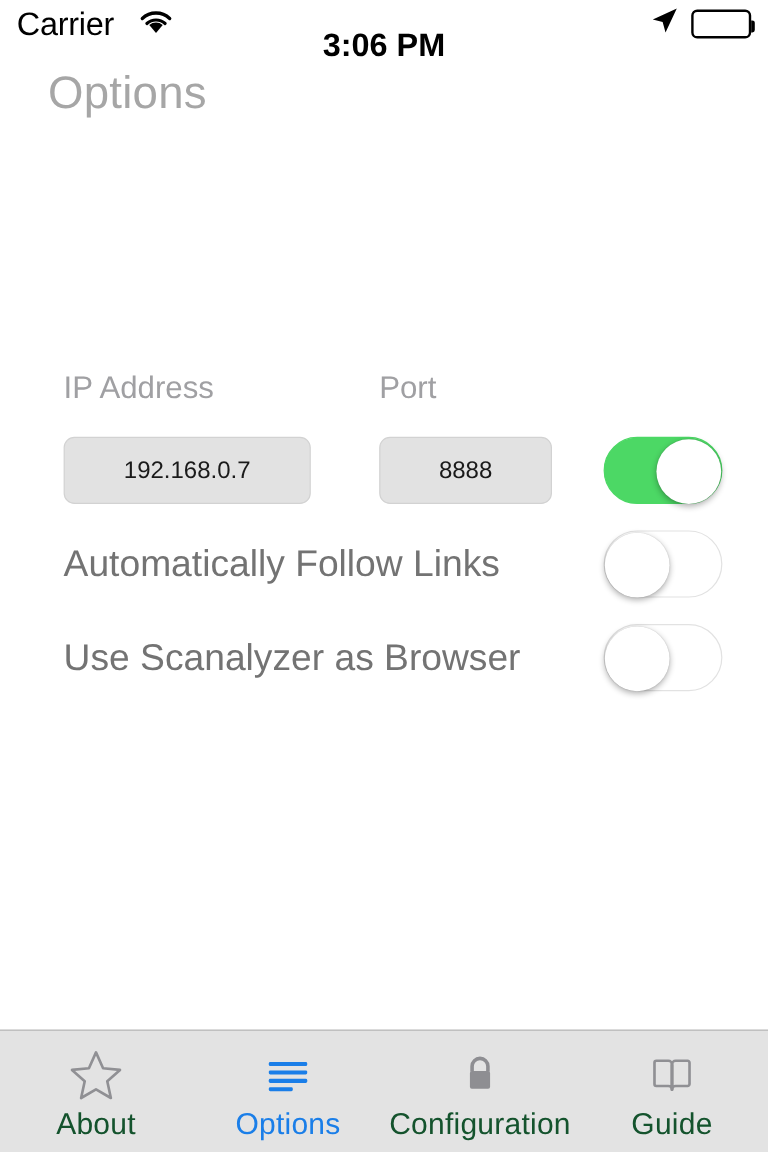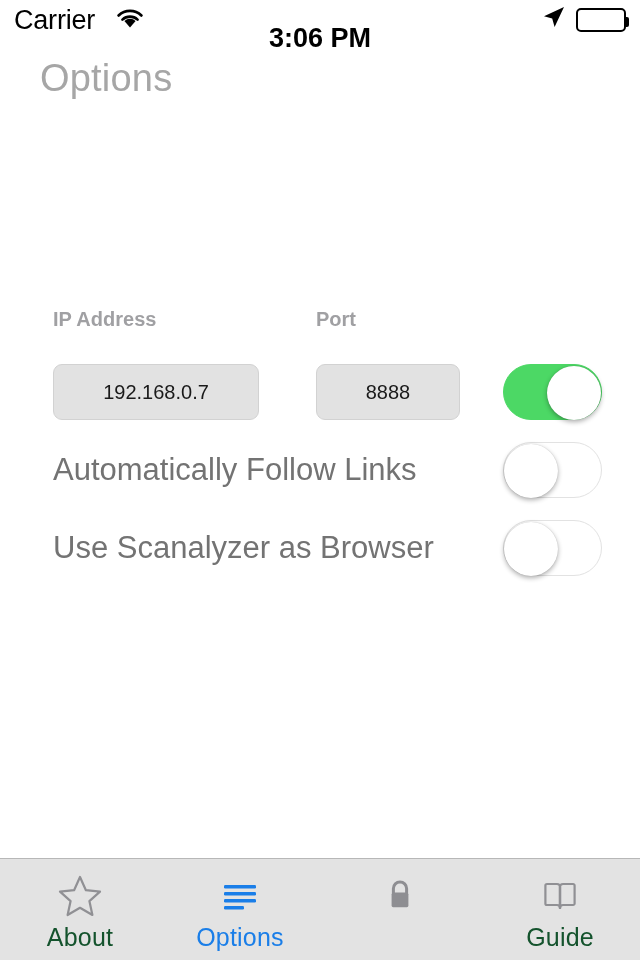--- a/index.html
+++ b/index.html
@@ -94,24 +94,23 @@
   
   .field-labels-row {
     position: absolute;
     top: 308px;
     left: 0;
     width: 640px;
     height: 40px;
   }
   .field-label {
     position: absolute;
-    font-size: 20px;
+    font-size: 26px;
     color: #a0a0a3;
     white-space: nowrap;
-    font-weight: bold;
   }
   .label-ip { left: 53px; top: 0; }
   .label-port { left: 316px; top: 0; }
 
   .text-field {
     position: absolute;
     height: 56px;
     background: #e2e2e2;
     border: 1px solid #d2d2d2;
     border-radius: 9px;
@@ -286,20 +285,21 @@
     <span class="tab-label">Options</span>
   </div>
 
   <div class="tab-item">
     <span class="tab-icon">
       <svg width="46" height="44" viewBox="0 0 46 44">
         <path d="M16.4 19 v-4.4 a6.6 6.6 0 0 1 13.2 0 V19" fill="none" stroke="#8e8e92" stroke-width="3"></path>
         <rect x="14.6" y="18.6" width="16.8" height="14.6" rx="1.6" fill="#8e8e92"></rect>
       </svg>
     </span>
+    <span class="tab-label">Configuration</span>
   </div>
 
   <div class="tab-item">
     <span class="tab-icon">
       <svg width="46" height="44" viewBox="0 0 46 44">
         <path d="M10 10 h10 a3 3 0 0 1 3 3 v21 a3 3 0 0 0 -3 -3 h-10 a1.6 1.6 0 0 1 -1.6 -1.6 v-17.8 A1.6 1.6 0 0 1 10 10 Z" fill="none" stroke="#909094" stroke-width="2.2" stroke-linejoin="round"></path>
         <path d="M36 10 h-10 a3 3 0 0 0 -3 3 v21 a3 3 0 0 1 3 -3 h10 a1.6 1.6 0 0 0 1.6 -1.6 v-17.8 A1.6 1.6 0 0 0 36 10 Z" fill="none" stroke="#909094" stroke-width="2.2" stroke-linejoin="round"></path>
         <path d="M23 13 v22" stroke="#909094" stroke-width="2.2"></path>
       </svg>
     </span>

